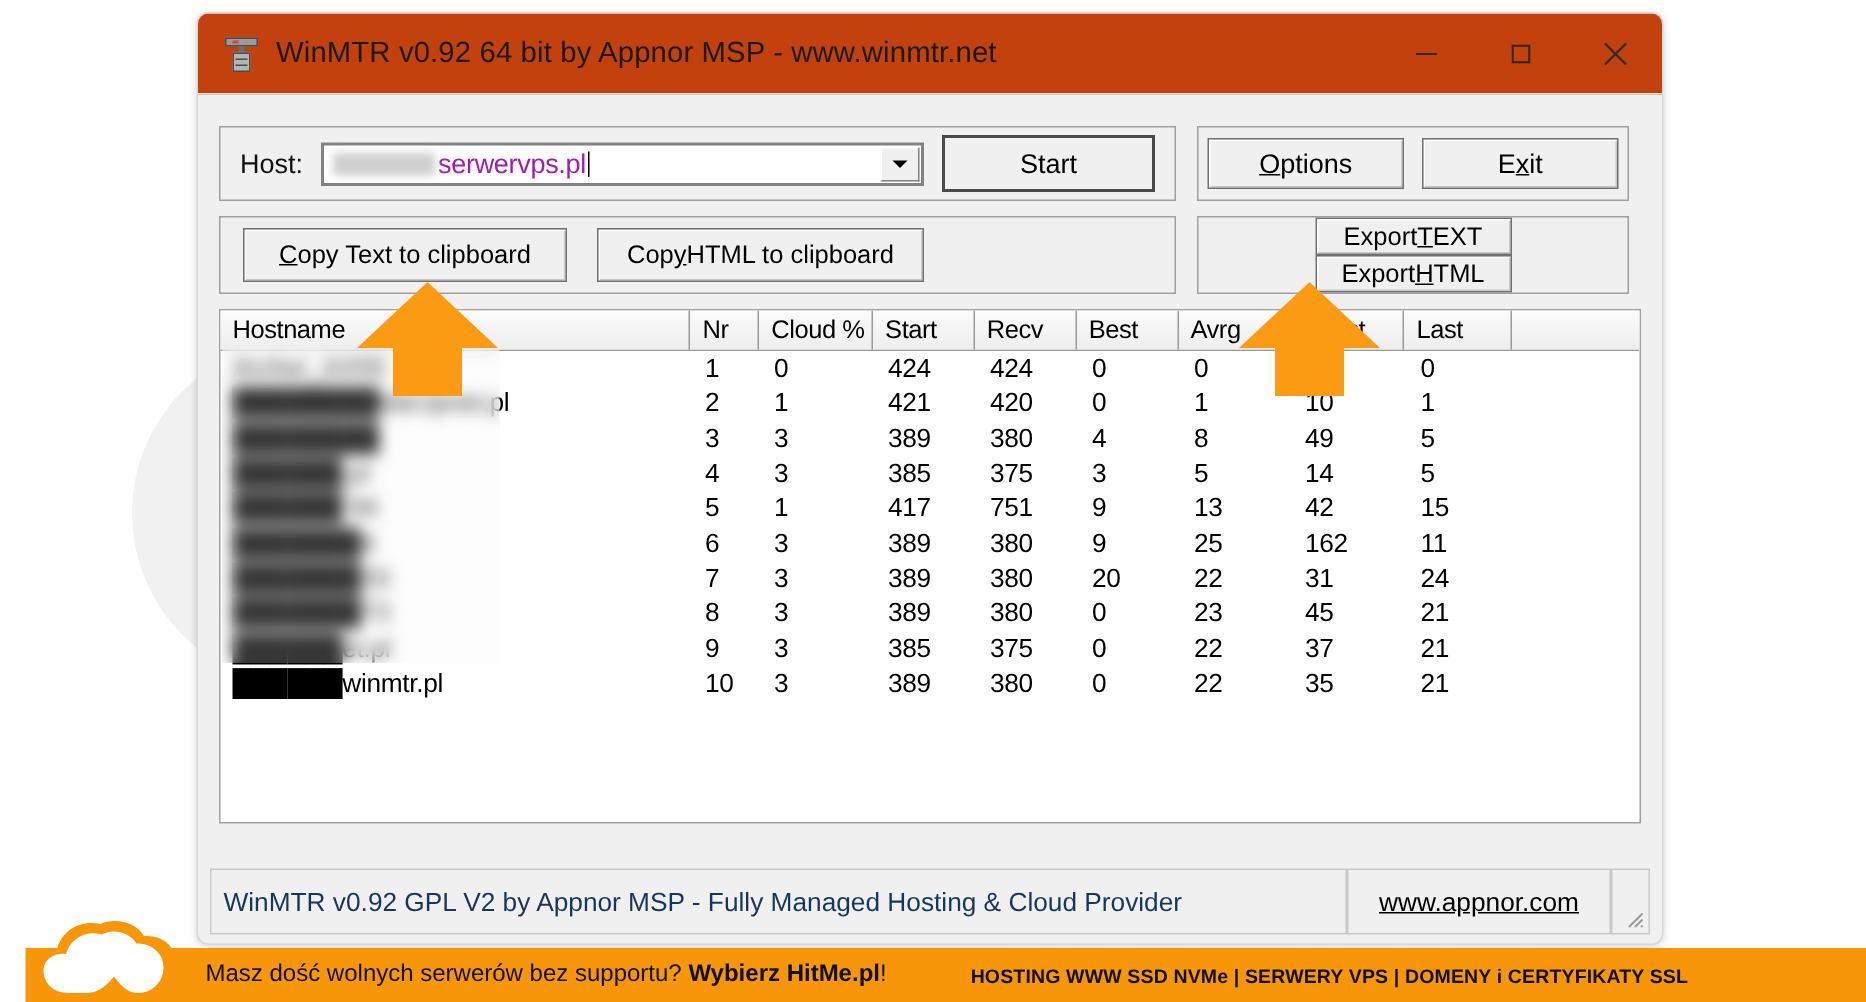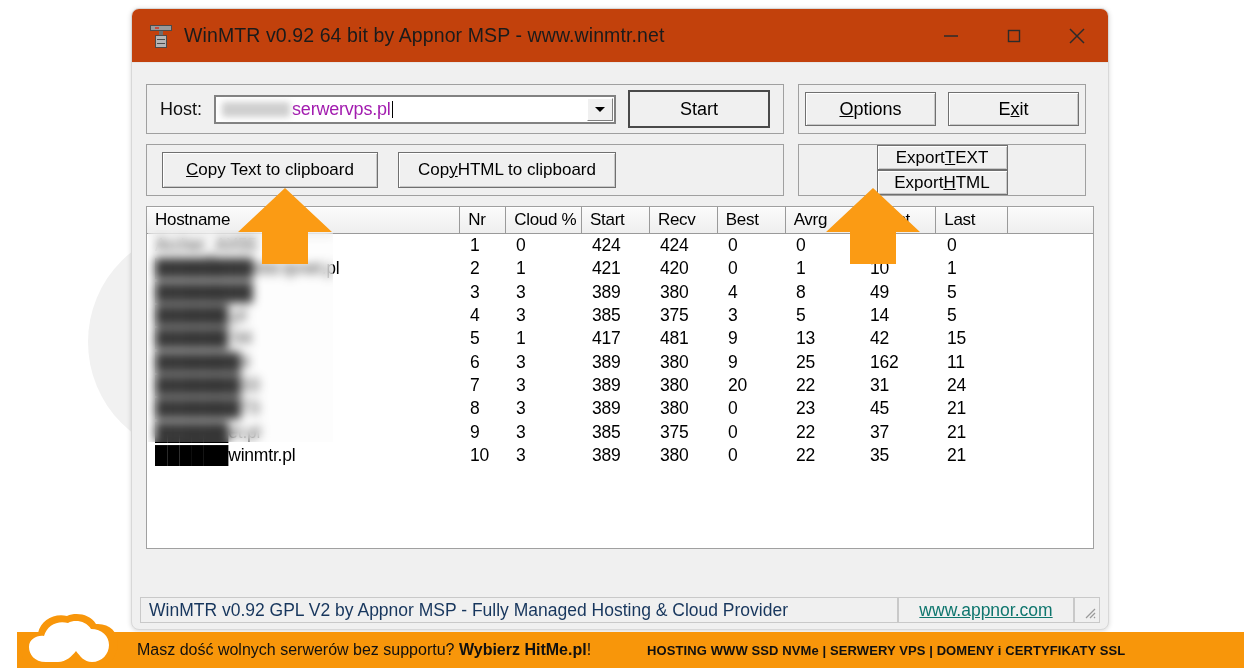--- a/index.html
+++ b/index.html
@@ -293,35 +293,35 @@
     -webkit-backdrop-filter: blur(5px);
     background: rgba(248,248,248,0.22);
     z-index: 5;
     pointer-events: none;
   }
 
   
   .statusbar {
     position: absolute;
     left: 8px; right: 8px; bottom: 6px;
-    height: 26px;
+    height: 44px;
     display: flex;
     align-items: stretch;
   }
   .sb-pane {
     border: 1px solid #c9c9c9;
     background: #f0f0f0;
     display: flex; align-items: center;
     padding: 0 8px;
     font-size: 17.5px;
     color: #17365d;
   }
   .sb-main { flex: 1; }
   .sb-link { width: 176px; justify-content: center; }
-  .sb-link a { color: #0f766e; text-decoration: underline; font-size: 17.5px; }
+  .sb-link a { color: #000000; text-decoration: underline; font-size: 17.5px; }
   .sb-grip {
     width: 26px;
     display: flex; align-items: flex-end; justify-content: flex-end;
     padding: 0 3px 3px 0;
   }
   .sb-grip svg { display: block; }
 
   
   .arrow {
     position: absolute;
@@ -522,21 +522,21 @@
               <div class="cell c-best num">3</div>
               <div class="cell c-avrg num">5</div>
               <div class="cell c-worst num">14</div>
               <div class="cell c-last num">5</div>
             </div>
             <div class="lv-row">
               <div class="cell c-host">██████ 94</div>
               <div class="cell c-nr num">5</div>
               <div class="cell c-loss num">1</div>
               <div class="cell c-sent num">417</div>
-              <div class="cell c-recv num">481</div>
+              <div class="cell c-recv num">751</div>
               <div class="cell c-best num">9</div>
               <div class="cell c-avrg num">13</div>
               <div class="cell c-worst num">42</div>
               <div class="cell c-last num">15</div>
             </div>
             <div class="lv-row">
               <div class="cell c-host">███████4</div>
               <div class="cell c-nr num">6</div>
               <div class="cell c-loss num">3</div>
               <div class="cell c-sent num">389</div>

